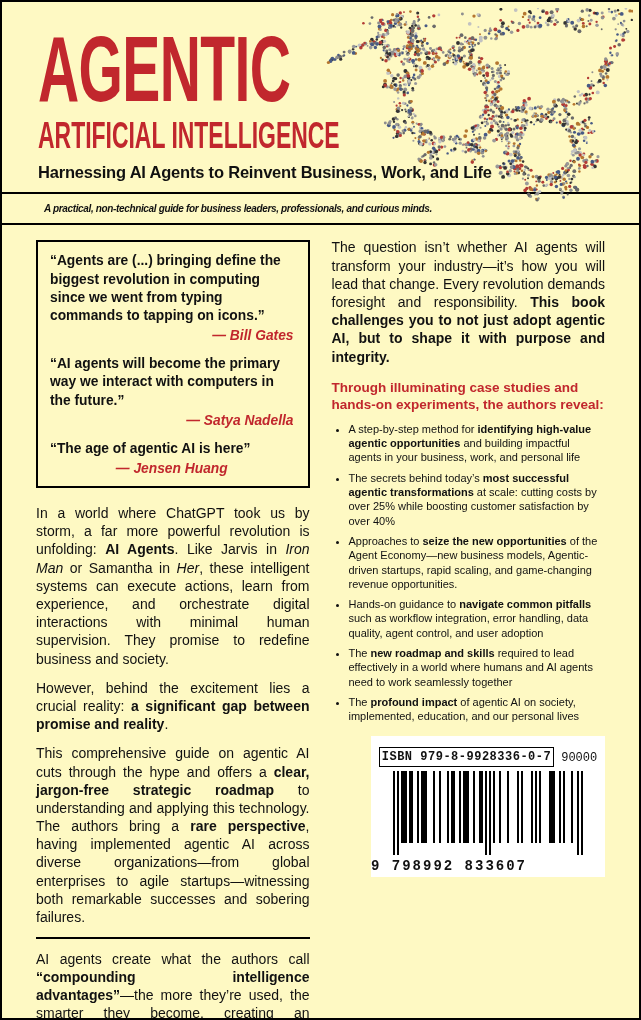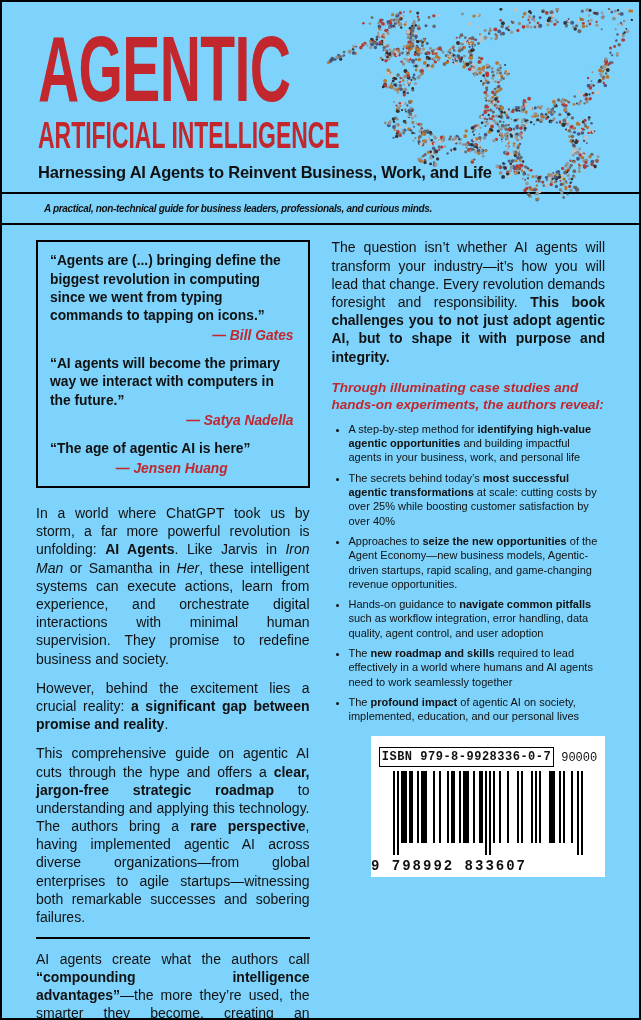--- a/index.html
+++ b/index.html
@@ -1,19 +1,19 @@
 <!DOCTYPE html>
 <html style="--accent: #c1272d;"><head>
 <meta charset="utf-8">
 <style>
   :root{ --accent:#c1272d; }
   html,body{margin:0;padding:0;background:#e8e8e8;}
   .page{
     position:relative;width:641px;height:1020px;margin:0 auto;
-    background:#7dd3fc;border:2px solid #000;box-sizing:border-box;
+    background:#fef9c3;border:2px solid #000;box-sizing:border-box;
     font-family:"Liberation Sans",sans-serif;color:#111;overflow:hidden;
   }
   
   header{position:relative;padding:30px 0 10px 36px;}
   .title1{
     color:var(--accent);font-weight:bold;font-size:92px;line-height:.82;
     letter-spacing:-1px;white-space:nowrap;
     transform:scale(.62,1);transform-origin:left top;
   }
   .title2{
@@ -34,21 +34,21 @@
   .para{font-size:14px;line-height:1.3;text-align:justify;margin:0 0 11px 0;}
   .b{font-weight:bold;}
   .i{font-style:italic;}
   
   .quote-box{border:2px solid #000;padding:10px 12px 8px 12px;margin:2px 0 16px 0;}
   .qt{font-weight:bold;font-size:13.8px;line-height:1.32;}
   .qa{color:var(--accent);font-weight:bold;font-style:italic;font-size:13.8px;text-align:right;margin:3px 2px 12px 0;}
   .quote:last-child .qa{text-align:center;margin-bottom:2px;}
   .divider{height:1.5px;background:#000;margin:6px 0 11px 0;}
   
-  .reveal-heading{color:var(--accent);font-weight:bold;font-size:13.5px;line-height:1.3;margin:13px 0 8px 0;font-style:italic;}
+  .reveal-heading{color:var(--accent);font-weight:bold;font-size:13.5px;line-height:1.3;margin:13px 0 8px 0;}
   .bullets{margin:0;padding-left:17px;}
   .bullets li{font-size:11px;line-height:1.3;margin-bottom:6px;}
   
   .barcode{width:234px;margin:13px 0 0 auto;background:#fff;padding:3px 0;}
   .isbn-row{display:flex;align-items:flex-end;gap:7px;justify-content:center;}
   .isbn-label{
     border:1.5px solid #000;padding:2px 2px;
     font-family:"Liberation Mono",monospace;font-size:12px;font-weight:bold;letter-spacing:.5px;
   }
   .price-code{font-family:"Liberation Mono",monospace;font-size:12px;padding-bottom:2px;margin-top:12px;}

